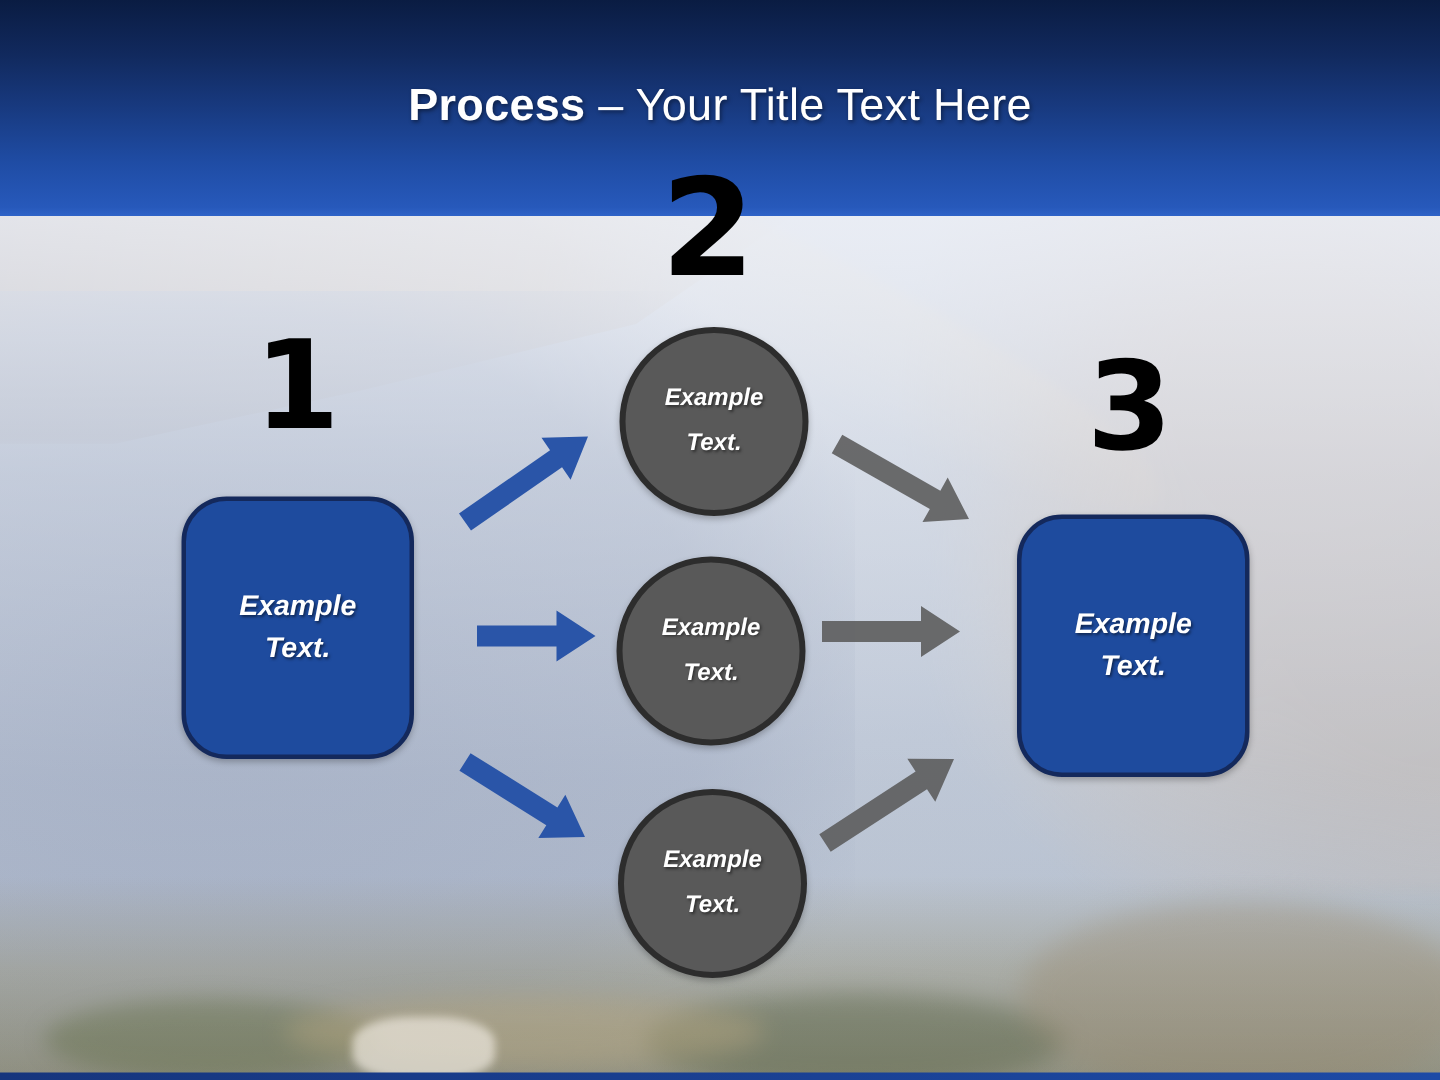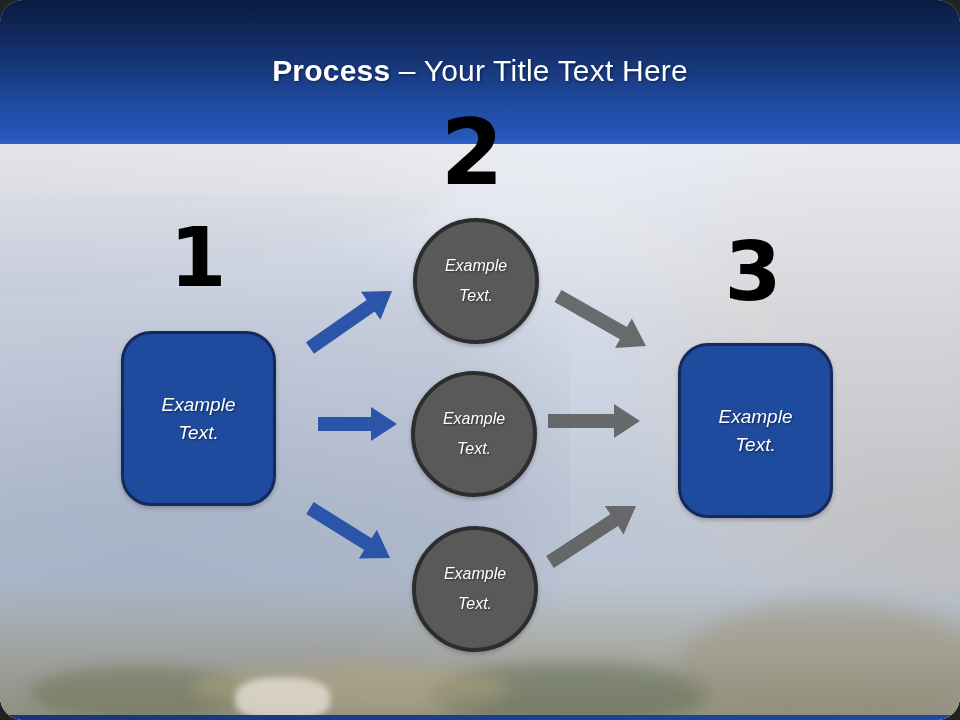--- a/index.html
+++ b/index.html
@@ -1,20 +1,19 @@
 <!DOCTYPE html>
 <html><head>
 <meta charset="utf-8">
 <style>
   html,body{margin:0;padding:0;background:#222;}
   .slide{
     position:relative; width:960px; height:720px; overflow:hidden;
     font-family:"Liberation Sans", sans-serif;
     background:#c3cbd9;
-    border-radius:23px;
   }
   
   .bg{position:absolute;left:0;right:0;top:144px;bottom:0;overflow:hidden;}
   .bg>div{position:absolute;}
   .bg-base{inset:0;background:linear-gradient(175deg,#dadfe8 0%,#c8cfdb 30%,#b8c2d2 60%,#b2bcca 100%);}
   .bg-mountain{top:-8px;left:-40px;width:580px;height:160px;opacity:.55;filter:blur(3px);
     background:linear-gradient(100deg,#9c8d85 8%,#b7a492 45%,#c4b3a2 68%,rgba(196,179,162,0) 95%);
     clip-path:polygon(0 0,100% 0,80% 50%,48% 78%,20% 100%,0 100%);}
   .bg-sea{left:-90px;top:50px;width:660px;height:580px;opacity:.8;
     background:radial-gradient(ellipse at 35% 45%,#98a4bc 0%,#a2adc2 55%,rgba(162,173,194,0) 78%);}
@@ -54,21 +53,21 @@
     box-shadow:0 2px 4px rgba(0,0,0,.25);}
   .pbox-left{left:121px;top:331px;}
   .pbox-right{left:678px;top:343px;}
   .pcircle{position:absolute;width:126px;height:126px;border-radius:50%;
     background:#595959;border:4px solid #2d2d2d;box-sizing:border-box;
     display:flex;align-items:center;justify-content:center;
     box-shadow:0 2px 4px rgba(0,0,0,.25);}
   .pc1{left:413px;top:218px;}
   .pc2{left:411px;top:371px;}
   .pc3{left:412px;top:526px;}
-  .shape-label{color:#fff;font-weight:normal;font-style:italic;text-align:center;
+  .shape-label{color:#fff;font-weight:bold;font-style:italic;text-align:center;
     white-space:pre-line;text-shadow:1px 1px 2px rgba(0,0,0,.5);}
   .box-label{font-size:19px;line-height:1.45;}
   .circle-label{font-size:16px;line-height:1.85;}
   
   .arrows{position:absolute;left:0;top:0;width:960px;height:720px;pointer-events:none;}
   .arrow-blue{fill:#2a55a8;}
   .arrow-gray{fill:#5a5a5a;opacity:.88;}
 </style>
 </head>
 <body>

